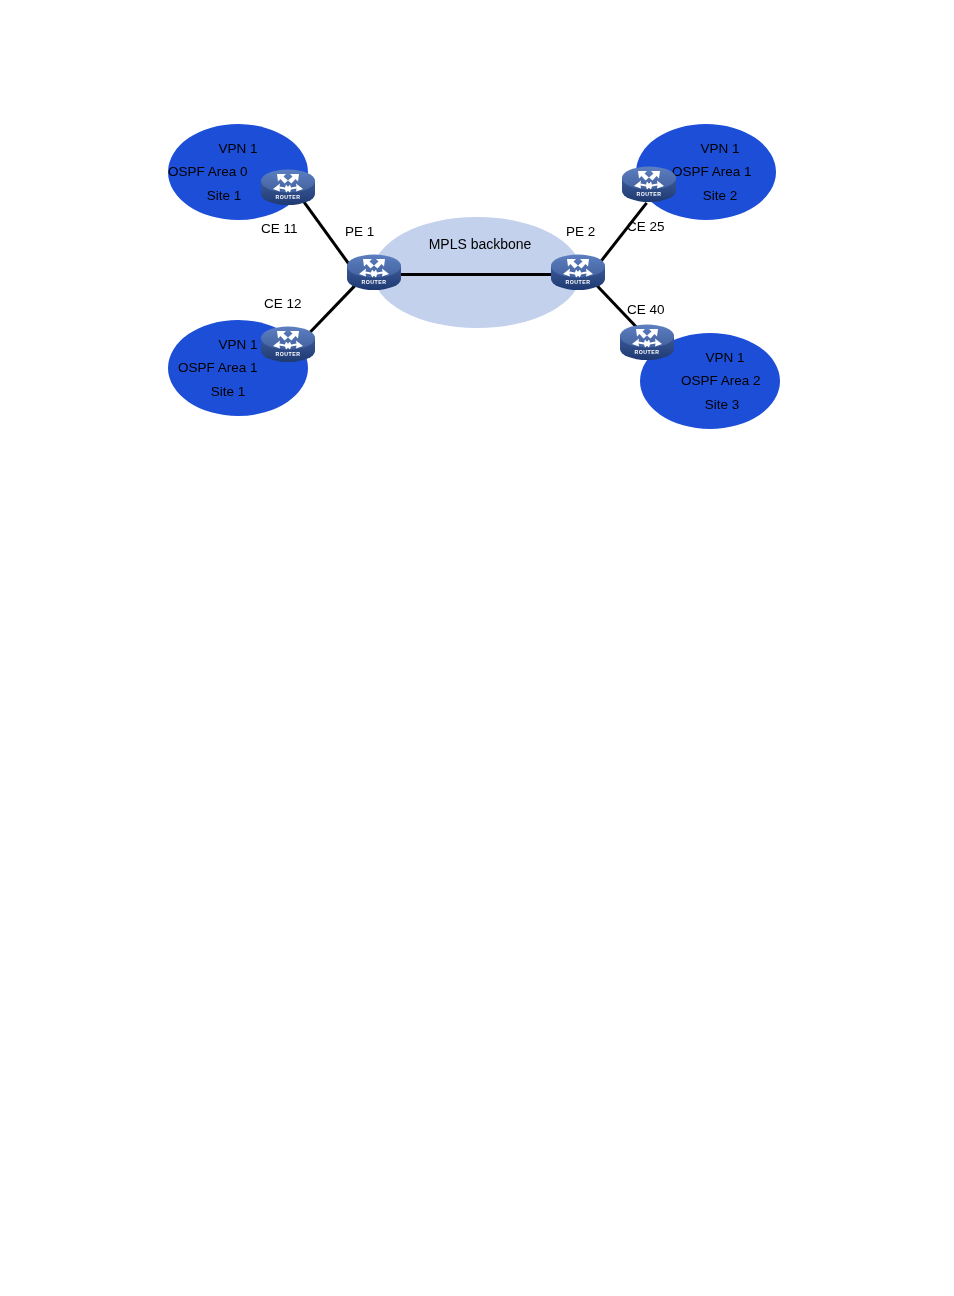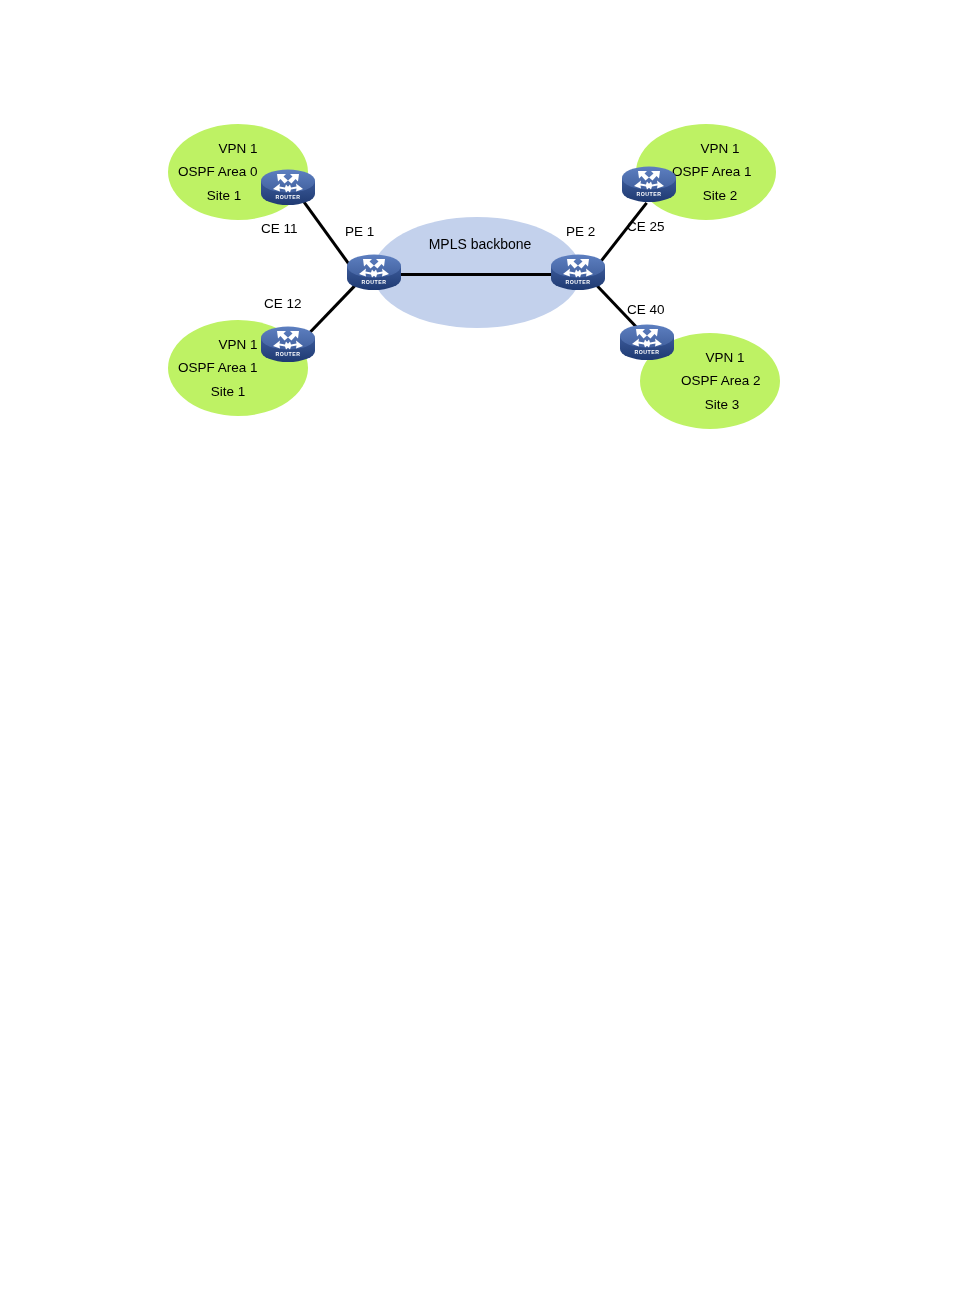--- a/index.html
+++ b/index.html
@@ -25,21 +25,21 @@
     position: absolute;
     left: 0;
     top: 0;
     width: 954px;
     height: 1296px;
   }
   
   .vpn-cloud {
     position: absolute;
     border-radius: 50%;
-    background: #bef264;
+    background: #1d4ed8;
   }
   .vpn-cloud .cloud-lines {
     position: absolute;
     left: 0;
     top: 0;
     width: 100%;
     height: 100%;
     display: flex;
     flex-direction: column;
     justify-content: center;
@@ -98,21 +98,21 @@
 </head>
 <body>
 
 <div id="diagram-canvas">
 
   <div class="layer">
 
     <div class="vpn-cloud" id="cloud-vpn1-site1" style="left:168px; top:124px; width:140px; height:96px;">
       <div class="cloud-lines">
         <div class="cloud-line" style="text-align:center;">VPN 1</div>
-        <div class="cloud-line" style="text-align:left; padding-left:10px;">OSPF Area 0</div>
+        <div class="cloud-line" style="text-align:left; ">OSPF Area 0</div>
         <div class="cloud-line" style="text-align:center; padding-right:28px;">Site 1</div>
       </div>
     </div>
 
     <div class="vpn-cloud" id="cloud-vpn1-site2" style="left:636px; top:124px; width:140px; height:96px;">
       <div class="cloud-lines">
         <div class="cloud-line" style="text-align:center; padding-left:28px;">VPN 1</div>
         <div class="cloud-line" style="text-align:left; padding-left:36px;">OSPF Area 1</div>
         <div class="cloud-line" style="text-align:center; padding-left:28px;">Site 2</div>
       </div>

